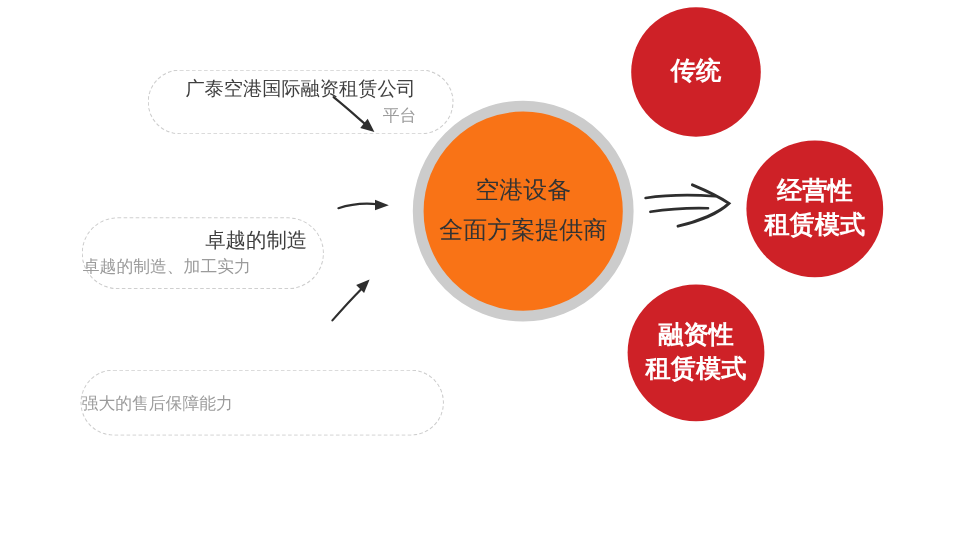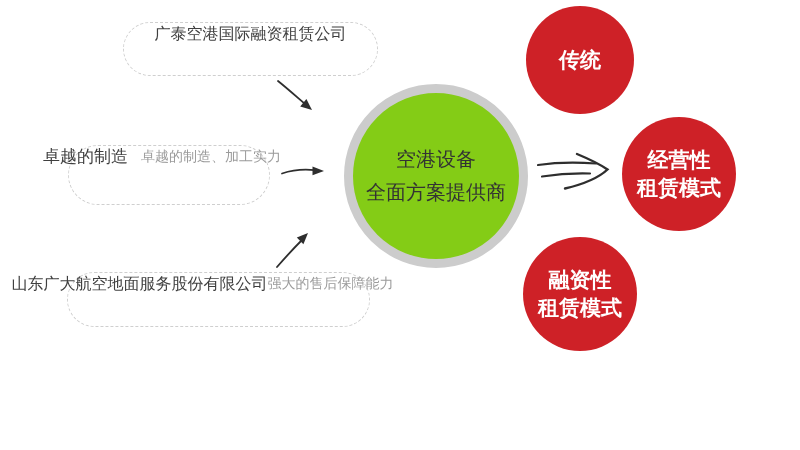--- a/index.html
+++ b/index.html
@@ -9,44 +9,45 @@
     position: relative; overflow: hidden;
   }
   .stage { position: relative; width: 800px; height: 450px; background: #fff; }
 
   
   .pill {
     position: absolute;
     border: 1px dashed #cfcfcf;
     border-radius: 30px;
     box-sizing: border-box;
-    display: flex; flex-direction: row; justify-content: center;
+    display: flex; flex-direction: column; justify-content: center;
     background: #fff;
+    margin-top: 36px;
   }
   .pill .title { font-size: 16px; color: #3f3f3f; line-height: 22px; white-space: nowrap; }
   .pill .sub   { font-size: 14px; color: #9b9b9b; line-height: 20px; white-space: nowrap; }
 
   #box-platform { left: 123px; top: 22px; width: 255px; height: 54px; }
   #box-platform .title { text-align: center; }
   #box-platform .sub   { text-align: right; padding-right: 30px; }
 
   #box-group { left: 68px; top: 145px; width: 202px; height: 60px; }
   #box-group .title { text-align: right; padding-right: 13px; font-size: 17px; }
-  #box-group .sub   { text-align: center; padding-right: 14px; }
+  #box-group .sub   { text-align: left; padding-right: 14px; }
 
   #box-service { left: 67px; top: 272px; width: 303px; height: 55px; }
   #box-service .title { text-align: center; }
   #box-service .sub   { padding-right: 32px; }
 
   
   .center-circle {
     position: absolute; left: 344px; top: 84px;
     width: 184px; height: 184px;
     border: 9px solid #cccccc; border-radius: 50%;
-    box-sizing: border-box; background: #84cc16;
+    box-sizing: border-box; background: #f97316;
     display: flex; flex-direction: column; align-items: center; justify-content: center;
     color: #333333; font-size: 20px; line-height: 33px; text-align: center;
   }
 
   
   .mode {
     position: absolute; border-radius: 50%;
     background: #ce2127; color: #ffffff;
     font-weight: bold; font-size: 21px; line-height: 28px;
     display: flex; flex-direction: column; align-items: center; justify-content: center;
@@ -58,29 +59,29 @@
 
   svg.arrows { position: absolute; left: 0; top: 0; pointer-events: none; }
 </style>
 </head>
 <body>
 
 <div class="stage">
 
   <div class="pill" id="box-platform">
     <div class="title">广泰空港国际融资租赁公司</div>
+    <div class="sub">平台</div>
   </div>
 
   <div class="pill" id="box-group">
     <div class="title">卓越的制造</div>
     <div class="sub">卓越的制造、加工实力</div>
   </div>
 
   <div class="pill" id="box-service">
-    <div class="title">山东广大航空地面服务股份有限公司</div>
     <div class="sub">强大的售后保障能力</div>
   </div>
 
   <div class="center-circle">
     <div>空港设备</div>
     <div>全面方案提供商</div>
   </div>
 
   <div class="mode" id="mode-traditional">
     <div>传统</div>

